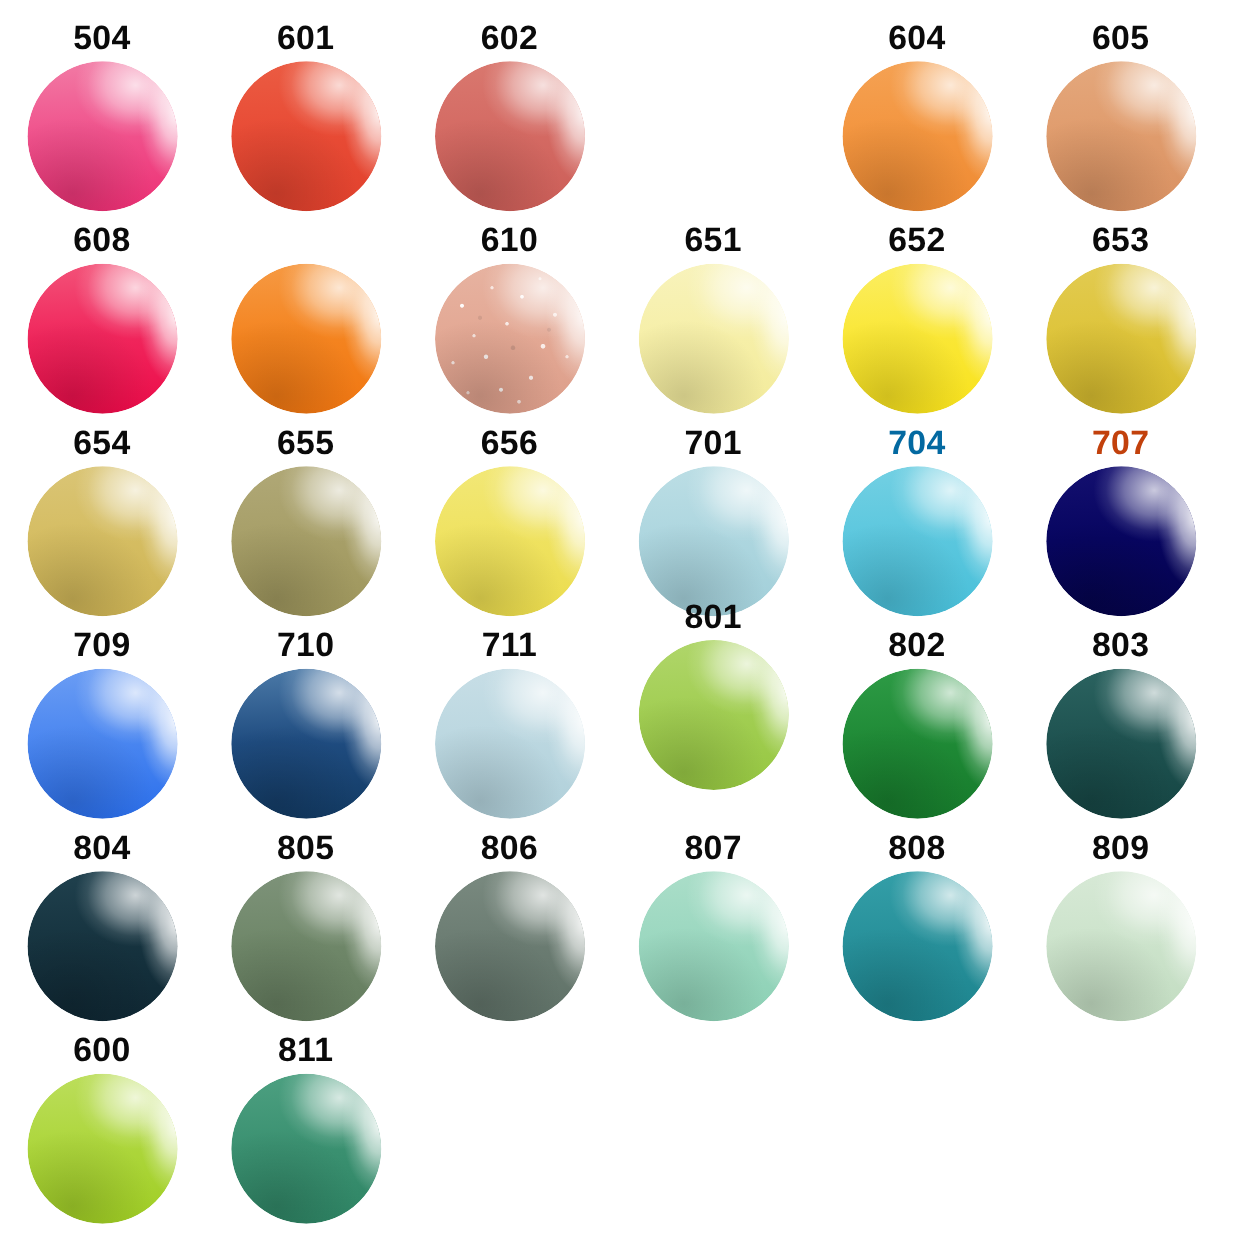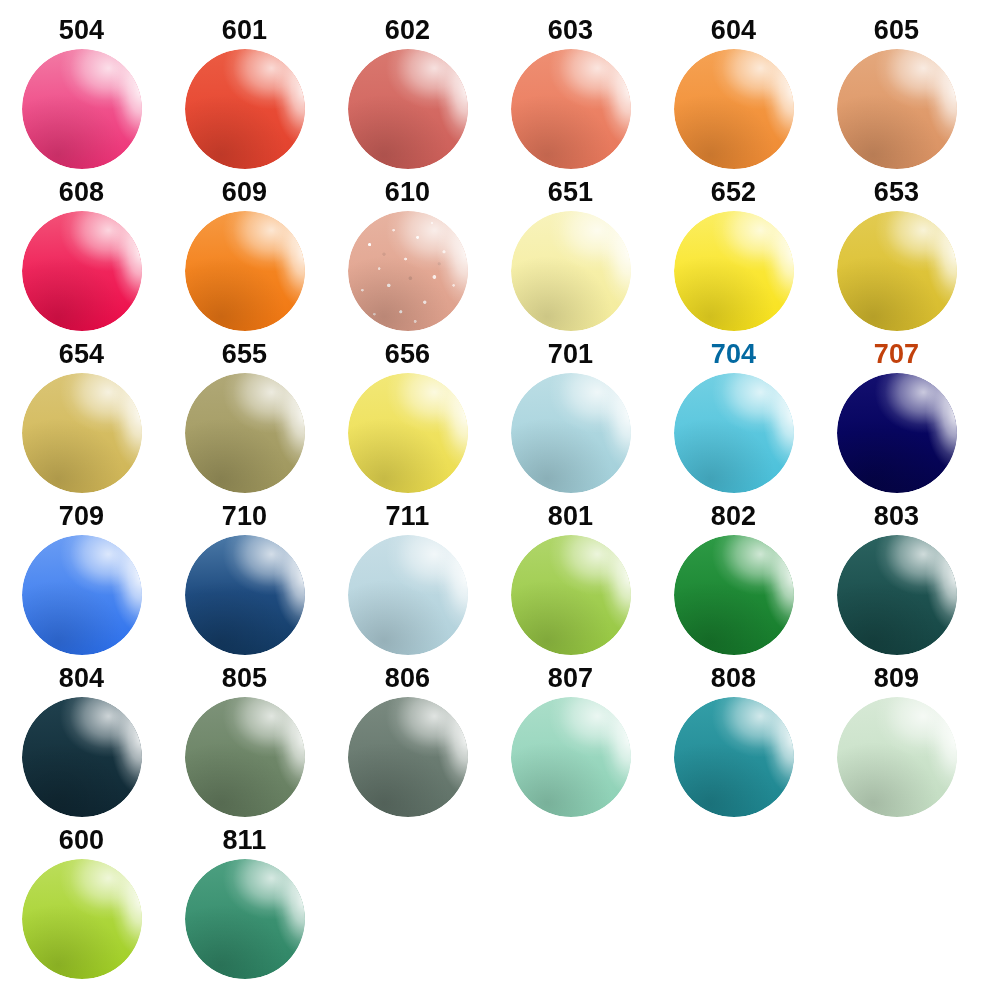--- a/index.html
+++ b/index.html
@@ -165,32 +165,20 @@
       <div class="swatch-disc-wrap">
         <div class="swatch-disc" title="602">
           <div class="disc-body" style="background: linear-gradient(178deg, rgb(217, 120, 111) 0%, rgb(212, 106, 99) 48%, rgb(204, 94, 88) 100%);"></div>
           <div class="disc-glitter"></div>
           <div class="disc-shade"></div>
           <div class="disc-sheen"></div>
           <div class="disc-rim"></div>
         </div>
       </div>
     </div>
-    <div class="swatch-cell" style="left: 489px; top: 14px;">
-      <div class="swatch-label" style="color: rgb(10, 10, 10);">603</div>
-      <div class="swatch-disc-wrap">
-        <div class="swatch-disc" title="603">
-          <div class="disc-body" style="background: linear-gradient(178deg, rgb(238, 143, 115) 0%, rgb(236, 130, 101) 48%, rgb(230, 118, 90) 100%);"></div>
-          <div class="disc-glitter"></div>
-          <div class="disc-shade"></div>
-          <div class="disc-sheen"></div>
-          <div class="disc-rim"></div>
-        </div>
-      </div>
-    </div>
     <div class="swatch-cell" style="left: 652px; top: 14px;">
       <div class="swatch-label" style="color: rgb(10, 10, 10);">604</div>
       <div class="swatch-disc-wrap">
         <div class="swatch-disc" title="604">
           <div class="disc-body" style="background: linear-gradient(178deg, rgb(245, 162, 84) 0%, rgb(243, 149, 63) 48%, rgb(238, 138, 51) 100%);"></div>
           <div class="disc-glitter"></div>
           <div class="disc-shade"></div>
           <div class="disc-sheen"></div>
           <div class="disc-rim"></div>
         </div>
@@ -214,21 +202,20 @@
         <div class="swatch-disc" title="608">
           <div class="disc-body" style="background: linear-gradient(178deg, rgb(243, 83, 121) 0%, rgb(240, 38, 92) 48%, rgb(236, 11, 73) 100%);"></div>
           <div class="disc-glitter"></div>
           <div class="disc-shade"></div>
           <div class="disc-sheen"></div>
           <div class="disc-rim"></div>
         </div>
       </div>
     </div>
     <div class="swatch-cell" style="left: 163px; top: 176px;">
-      <div class="swatch-label" style="color: rgb(10, 10, 10);">609</div>
       <div class="swatch-disc-wrap">
         <div class="swatch-disc" title="609">
           <div class="disc-body" style="background: linear-gradient(178deg, rgb(246, 154, 68) 0%, rgb(244, 132, 32) 48%, rgb(240, 118, 17) 100%);"></div>
           <div class="disc-glitter"></div>
           <div class="disc-shade"></div>
           <div class="disc-sheen"></div>
           <div class="disc-rim"></div>
         </div>
       </div>
     </div>
@@ -381,21 +368,21 @@
       <div class="swatch-disc-wrap">
         <div class="swatch-disc" title="711">
           <div class="disc-body" style="background: linear-gradient(178deg, rgb(199, 222, 230) 0%, rgb(187, 215, 224) 48%, rgb(176, 208, 218) 100%);"></div>
           <div class="disc-glitter"></div>
           <div class="disc-shade"></div>
           <div class="disc-sheen"></div>
           <div class="disc-rim"></div>
         </div>
       </div>
     </div>
-    <div class="swatch-cell" style="left: 489px; top: 500px;">
+    <div class="swatch-cell" style="left: 489px; top: 477px;">
       <div class="swatch-label" style="color: rgb(10, 10, 10);">801</div>
       <div class="swatch-disc-wrap">
         <div class="swatch-disc" title="801">
           <div class="disc-body" style="background: linear-gradient(178deg, rgb(176, 214, 107) 0%, rgb(162, 206, 83) 48%, rgb(150, 199, 65) 100%);"></div>
           <div class="disc-glitter"></div>
           <div class="disc-shade"></div>
           <div class="disc-sheen"></div>
           <div class="disc-rim"></div>
         </div>
       </div>

